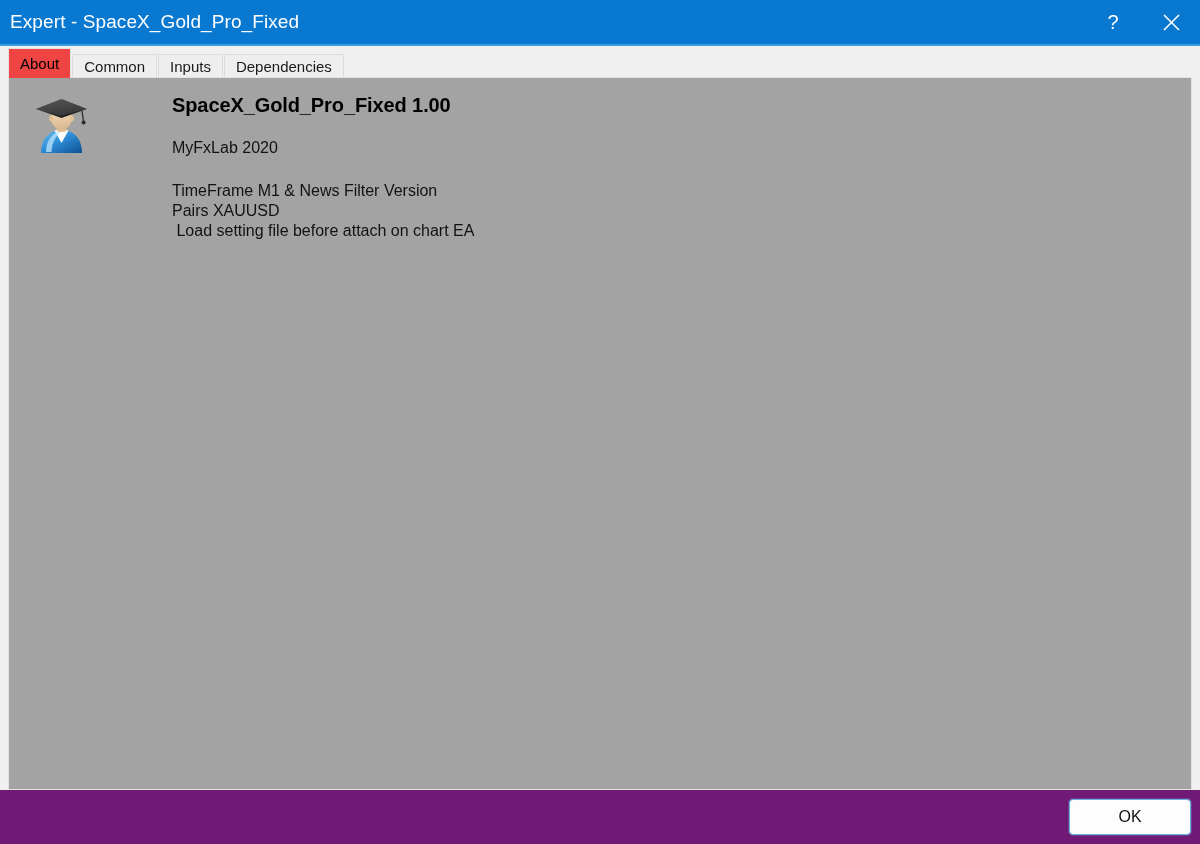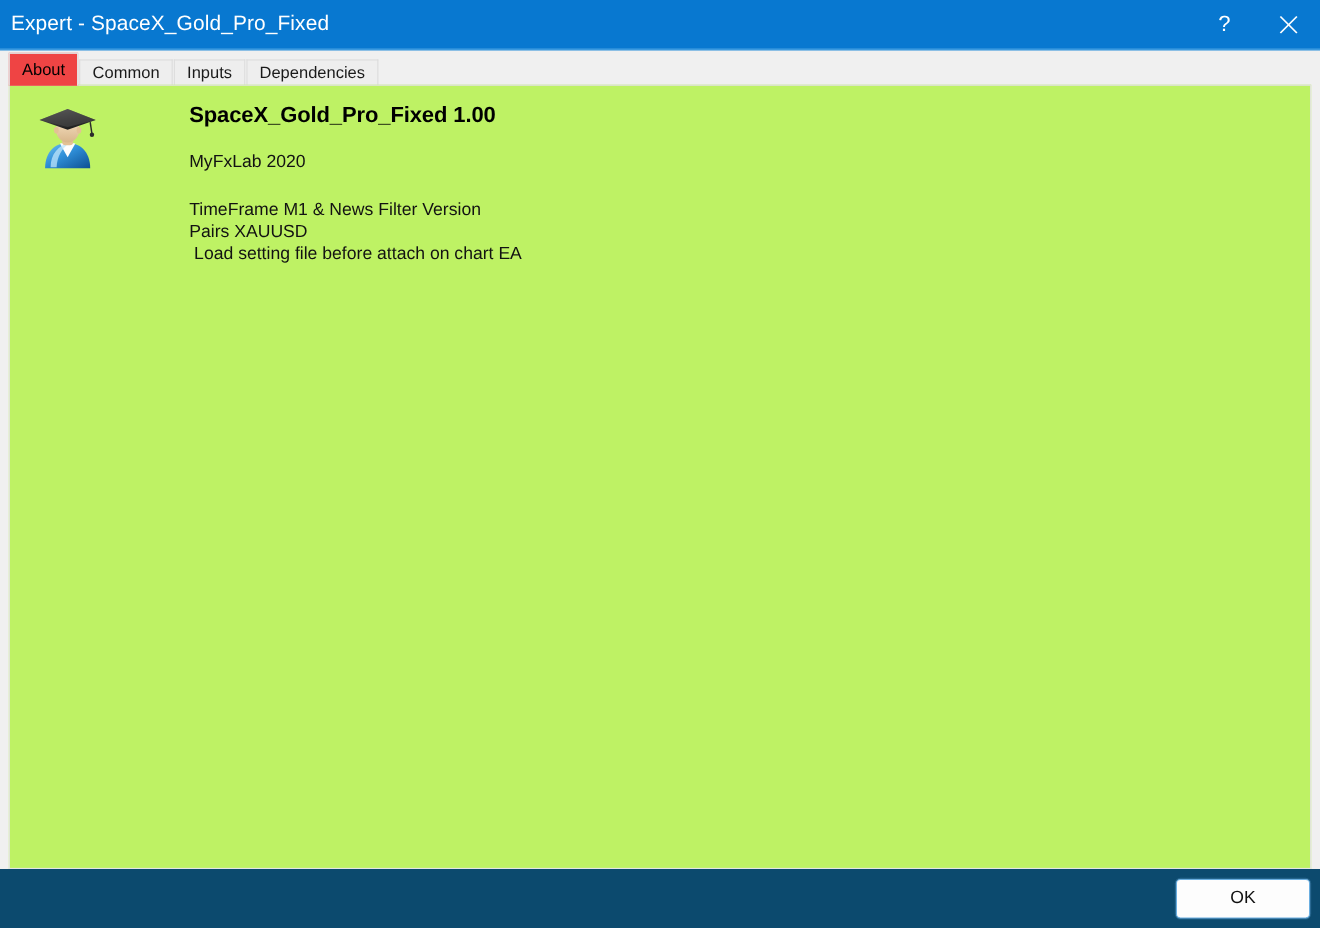--- a/index.html
+++ b/index.html
@@ -96,21 +96,21 @@
     height: 30px;
     z-index: 3;
     color: #000000;
   }
 
   
   .panel {
     position: relative;
     margin: 0 8px;
     flex: 1 1 auto;
-    background: #bef264;
+    background: #a3a3a3;
     border: 1px solid #e4e4e4;
     border-top: 1px solid #e2e2e2;
     margin-top: -1px;
     overflow: hidden;
   }
 
   .about-body {
     display: flex;
     padding-top: 12px;
     padding-left: 25px;
@@ -149,21 +149,21 @@
     font-size: 16px;
     color: #121212;
     line-height: 20px;
     white-space: pre;
   }
 
   
   .footer {
     flex: 0 0 54px;
     height: 54px;
-    background: #0c4a6e;
+    background: #701a75;
     display: flex;
     align-items: center;
     justify-content: flex-end;
     padding-right: 9px;
     gap: 12px;
   }
   .btn {
     width: 122px;
     height: 36px;
     background: #fdfdfd;

